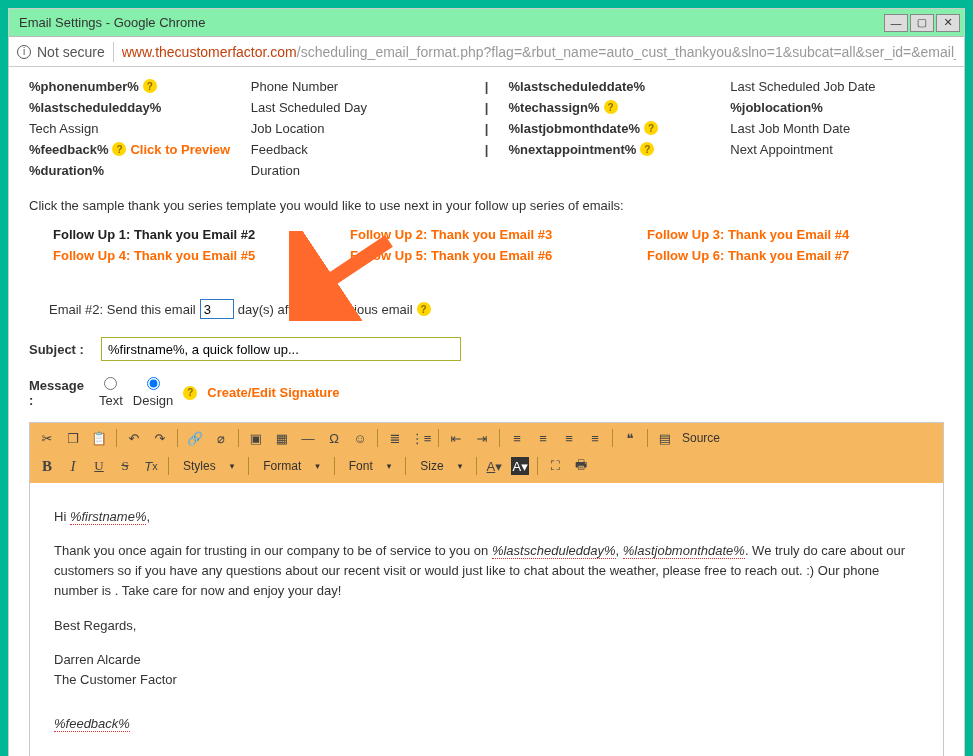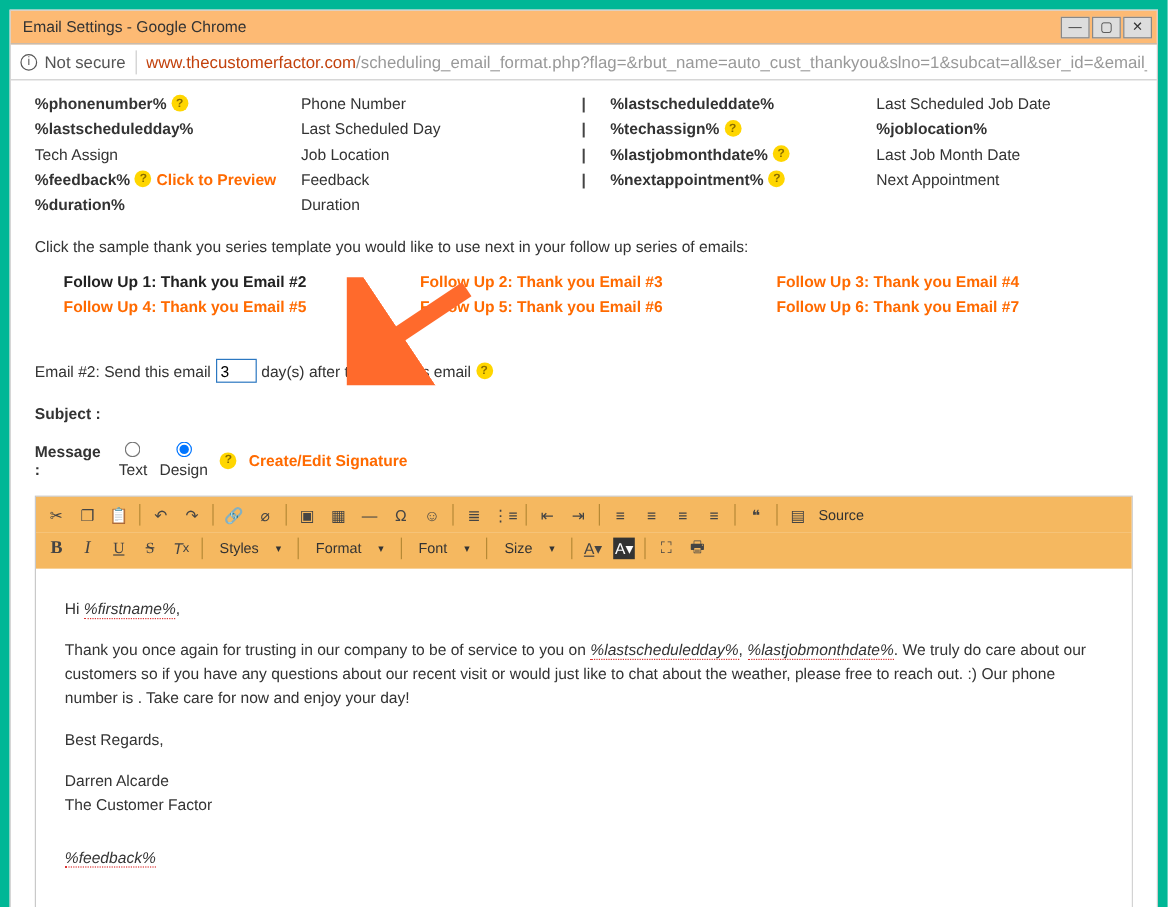--- a/index.html
+++ b/index.html
@@ -1,18 +1,18 @@
 <!DOCTYPE html>
 <html><head>
 <meta charset="utf-8">
 <style>
   * { box-sizing: border-box; margin: 0; padding: 0; }
   body { font-family: "Segoe UI", Arial, sans-serif; font-size: 13px; color: #333; background: #00b796; }
   .window { background: #fff; margin: 8px; border: 1px solid #ccc; min-height: 740px; position: relative; }
-  .titlebar { display: flex; align-items: center; justify-content: space-between; background: #fdba74; border-bottom: 1px solid #bbb; height: 28px; padding: 0 4px; }
+  .titlebar { display: flex; align-items: center; justify-content: space-between; background: #86efac; border-bottom: 1px solid #bbb; height: 28px; padding: 0 4px; }
   .titlebar-title { font-size: 13px; padding-left: 6px; color: #333; }
   .win-controls { display: flex; gap: 0; }
   .win-btn { width: 24px; height: 18px; border: 1px solid #888; background: #ddd; margin-left: 2px; display: flex; align-items: center; justify-content: center; font-size: 11px; cursor: pointer; }
   .addrbar { display: flex; align-items: center; height: 30px; border-bottom: 1px solid #ccc; padding: 0 8px; gap: 8px; }
   .insecure { font-size: 14px; color: #555; display:flex; align-items:center; gap:6px;}
   .insecure .circ { display:inline-block; width:14px; height:14px; border:1.5px solid #555; border-radius:50%; font-size:10px; line-height:12px; text-align:center;}
   .url { font-size: 14px; color: #999; flex:1; white-space: nowrap; overflow:hidden;}
   .url .dark { color: #c2410c; }
   .sep { border-left: 1px solid #ccc; height: 20px; }
   .content { padding: 12px 20px 20px 20px; }
@@ -21,21 +21,21 @@
   .token-table .pipe { text-align:center; font-weight:bold; color:#444;}
   .tok { font-weight: 600; }
   .q { display:inline-flex; width:14px; height:14px; border-radius:50%; background:#ffd600; color:#8a6d00; font-size:10px; font-weight:bold; align-items:center; justify-content:center; cursor:pointer;}
   .link { color: #ff6a00; font-weight:600; cursor:pointer; }
   .intro { margin: 18px 0 14px 0; }
   .followups { display:grid; grid-template-columns: 1fr 1fr 1fr; row-gap:6px; margin: 0 0 10px 24px; position:relative; }
   .fu { font-weight:600; }
   .fu.black { color:#222; }
   .fu.or { color:#ff6a00; cursor:pointer;}
   .arrow { position:absolute; left:260px; top:4px; z-index:5; pointer-events:none;}
-  .sendrow { margin-top: 36px; display:flex; align-items:center; gap:4px;}
+  .sendrow { margin-top: 36px; display:flex; align-items:center; gap:4px;margin-left:20px;}
   input.days { width:34px; height:20px; border:1px solid #2b77c1; text-align:left; padding:0 3px; font-size:13px;}
   .subjrow { display:flex; align-items:center; gap:12px; margin-top:18px;}
   .subjrow label { font-weight:700; width:60px;}
   input.subject { width:360px; height:24px; border:1px solid #aab02a; padding:0 6px; font-size:13px;}
   .msgrow { display:flex; align-items:center; gap:10px; margin-top:16px;}
   .msgrow label { font-weight:700; width:60px;}
   .msgrow .radio { display:flex; align-items:center; gap:3px; font-size:13px;flex-direction:column;}
   .editor { margin-top:14px; border:1px solid #c9c9c9;}
   .toolbar { background:#f5b860; padding:6px 8px; display:flex; flex-wrap:wrap; align-items:center; gap:8px;}
   .tb-btn { width:18px; height:18px; display:inline-flex; align-items:center; justify-content:center; font-size:13px; color:#444; cursor:pointer; }
@@ -157,20 +157,21 @@
 
     <div class="sendrow">
       <span>Email #2: Send this email</span>
       <input class="days" value="3" style="">
       <span>day(s) after the previous email</span>
       <span class="q">?</span>
     </div>
 
     <div class="subjrow">
       <label>Subject :</label>
+      <input class="subject" value="%firstname%, a quick follow up..." style="">
     </div>
 
     <div class="msgrow">
       <label>Message :</label>
       <span class="radio">
           <input type="radio" name="mtype" style="">
           <span>Text</span>
         </span>
       <span class="radio">
           <input type="radio" name="mtype" checked="" style="">

